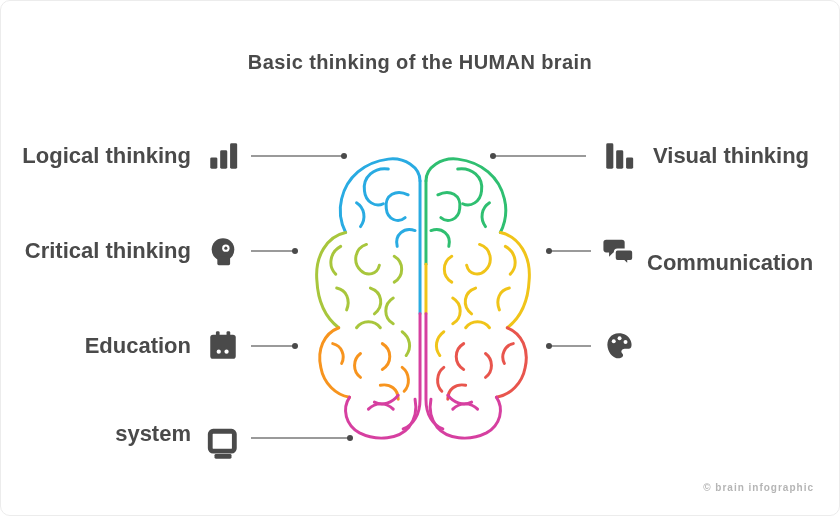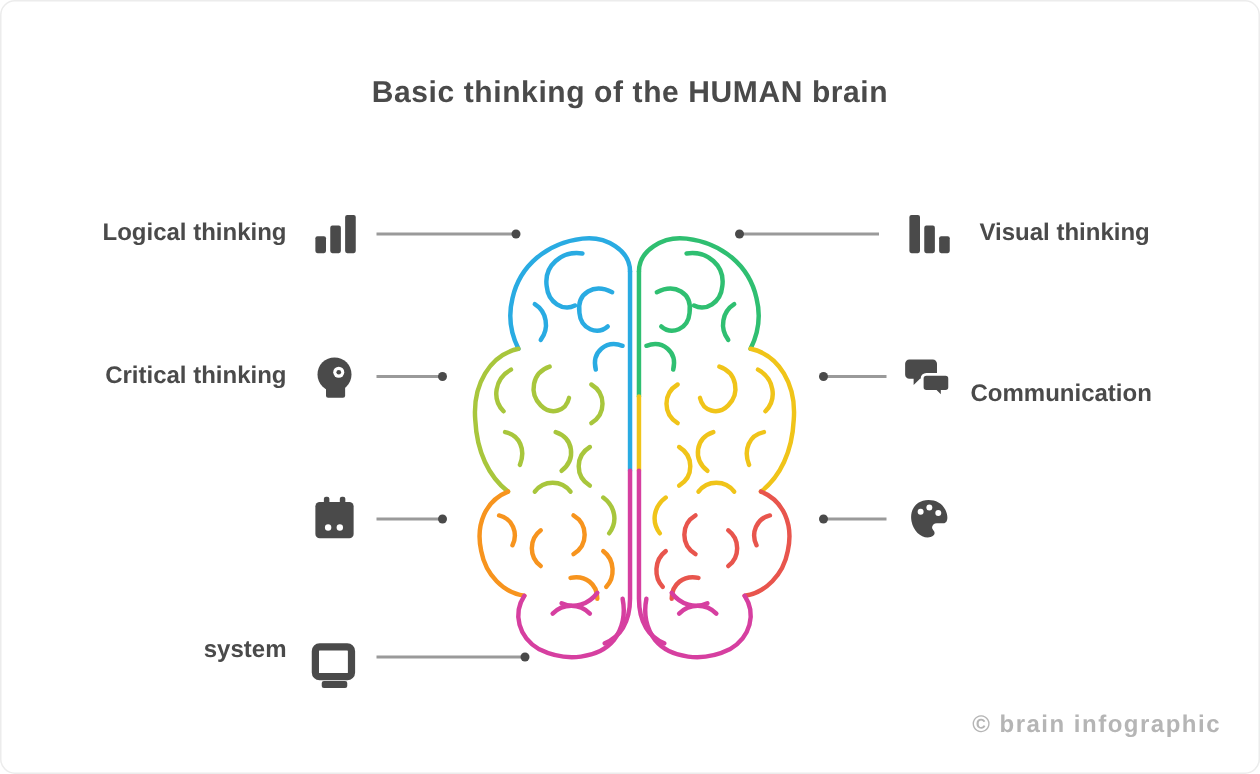--- a/index.html
+++ b/index.html
@@ -6,33 +6,33 @@
   .canvas{
     position:relative;width:838px;height:514px;background:#ffffff;
     border:1px solid #ececec;border-radius:10px;overflow:hidden;
     font-family:"Liberation Sans",sans-serif;color:var(--text,#4a4a4a);
   }
   .title{
     position:absolute;top:50px;left:0;width:100%;text-align:center;
     font-size:20px;font-weight:bold;letter-spacing:.4px;color:var(--text,#4a4a4a);
   }
   .label{
-    position:absolute;font-size:16px;font-weight:bold;color:var(--text,#4a4a4a);
+    position:absolute;font-size:22px;font-weight:bold;color:var(--text,#4a4a4a);
     white-space:nowrap;line-height:22px;
   }
   .label.right-align{text-align:right;}
   .icon-box{position:absolute;width:40px;height:40px;display:flex;align-items:center;justify-content:center;}
   .icon-box svg{width:34px;height:34px;}
   .connector{position:absolute;height:2px;background:var(--line,#9a9a9a);}
   .dot{position:absolute;width:6px;height:6px;border-radius:50%;background:var(--text,#4a4a4a);}
   .brain{position:absolute;left:298px;top:146px;width:248px;height:298px;}
   .brain svg{width:100%;height:100%;}
   .brain path{fill:none;stroke-width:3;stroke-linecap:round;stroke-linejoin:round;}
   .watermark{
-    position:absolute;right:25px;bottom:22px;font-size:16px;letter-spacing:1px;
+    position:absolute;right:25px;bottom:22px;font-size:10px;letter-spacing:1px;
     color:#b5b5b5;font-weight:bold;margin-top:40px;
   }
   .ic{fill:#4a4a4a;}
 </style>
 </head>
 <body>
 
 <div class="canvas">
 
   <div class="title">Basic thinking of the HUMAN brain</div>
@@ -53,20 +53,21 @@
     <svg viewBox="0 0 24 24">
         <circle class="ic" cx="12" cy="11" r="8"></circle>
         <rect class="ic" x="8" y="16" width="9" height="6" rx="1"></rect>
         <circle cx="14" cy="10" r="2.6" fill="#fff"></circle>
         <circle class="ic" cx="14" cy="10" r="1.1"></circle>
       </svg>
   </div>
   <div class="connector" style="left:250px;top:249px;width:44px;"></div>
   <div class="dot" style="left:291px;top:247px;"></div>
 
+  <div class="label right-align" style="right:648px;top:334px;">Education</div>
   <div class="icon-box" style="left:202px;top:325px;">
     <svg viewBox="0 0 24 24">
         <rect class="ic" x="3" y="4" width="18" height="17" rx="2"></rect>
         <rect class="ic" x="7" y="1.5" width="2.6" height="4" rx="1"></rect>
         <rect class="ic" x="14.5" y="1.5" width="2.6" height="4" rx="1"></rect>
         <circle cx="9" cy="16" r="1.5" fill="#fff"></circle>
         <circle cx="14.5" cy="16" r="1.5" fill="#fff"></circle>
       </svg>
   </div>
   <div class="connector" style="left:250px;top:344px;width:44px;"></div>

